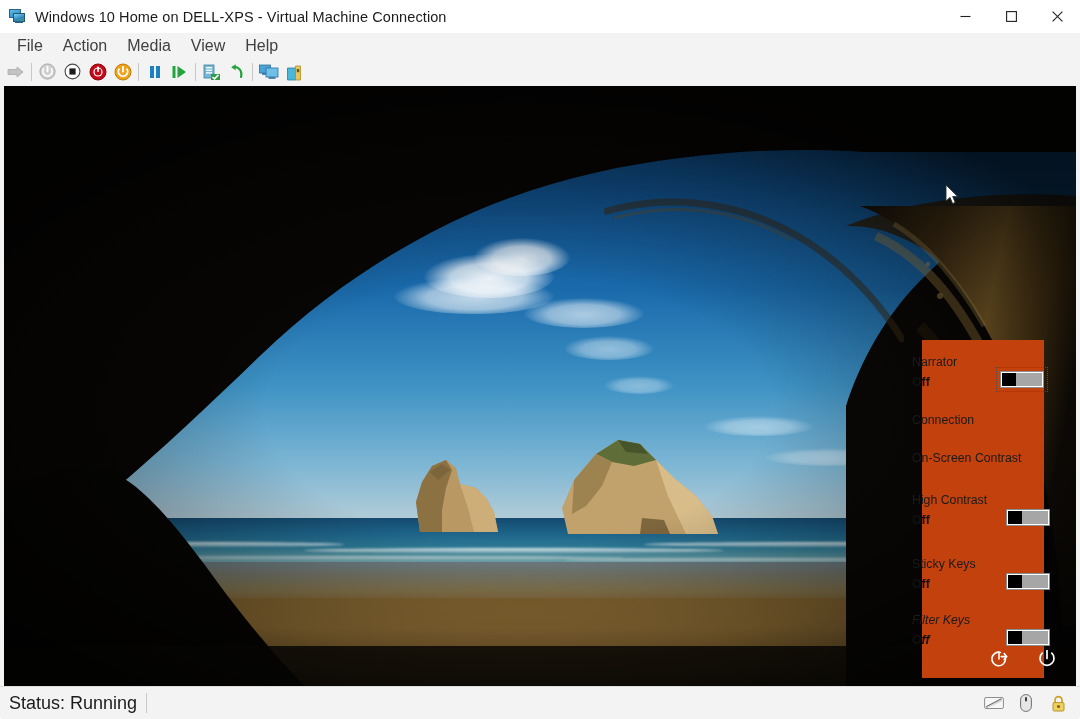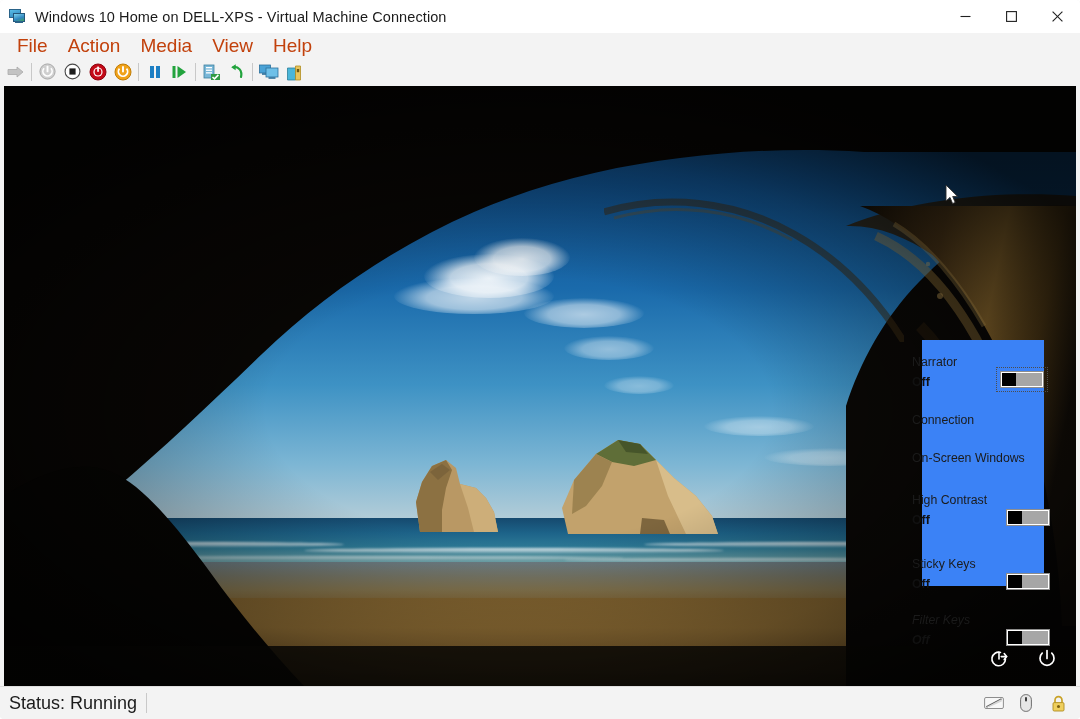--- a/index.html
+++ b/index.html
@@ -67,21 +67,21 @@
   
   #menubar {
     position: absolute; left: 0; top: 33px;
     width: 1080px; height: 25px;
     background: #f3f3f3;
     display: flex; align-items: center;
     padding-left: 7px;
     box-sizing: border-box;
   }
   .menuitem {
-    font-size: 19px; color: #c2410c;
+    font-size: 16px; color: #404040;
     padding: 3px 10px; border-radius: 3px;
     cursor: default; white-space: nowrap;
   }
 
   
   #toolbar {
     position: absolute; left: 0; top: 58px;
     width: 1080px; height: 27px;
     background: #f3f3f3;
     display: flex; align-items: center;
@@ -154,22 +154,22 @@
   #vignette {
     position: absolute; left:0; top:0; width:1072px; height:600px;
     background: radial-gradient(ellipse 62% 58% at 48% 54%, rgba(0,0,0,0) 38%, rgba(0,0,0,0.35) 72%, rgba(0,0,0,0.75) 100%);
     pointer-events: none;
   }
 
   
   #ease-panel {
     position: absolute;
     left: 918px; top: 254px;
-    width: 122px; height: 246px;
-    background: #3b82f6;
+    width: 122px; height: 338px;
+    background: #c2410c;
     padding: 14px 0 0 0;
     box-sizing: border-box;
     box-shadow: 0 0 0 0 rgba(0,0,0,0);
   }
   .ea-row { position: relative; padding: 0 0 0 -0px; }
   .ea-label {
     font-size: 12.3px; color: #1b1b1b;
     margin-left: -0px; white-space: nowrap;
     line-height: 16px;
   }
@@ -477,21 +477,21 @@
           <div class="knob"></div>
             <div class="track"></div>
         </div>
       </div>
 
       <div class="ea-row" style="height:38px;">
         <div class="ea-label" style="position:absolute;left:-10px;top:0;">Connection</div>
       </div>
 
       <div class="ea-row" style="height:42px;">
-        <div class="ea-label" style="position:absolute;left:-10px;top:0;">On-Screen Windows</div>
+        <div class="ea-label" style="position:absolute;left:-10px;top:0;">On-Screen Contrast</div>
       </div>
 
       <div class="ea-row" style="height:56px;">
         <div class="ea-label" style="position:absolute;left:-10px;top:0;">High Contrast</div>
         <div class="ea-state" style="position:absolute;left:-10px;top:16px;">Off</div>
         <div class="toggle" style="left:84px;top:17px;">
           <div class="knob"></div>
             <div class="track"></div>
         </div>
       </div>

